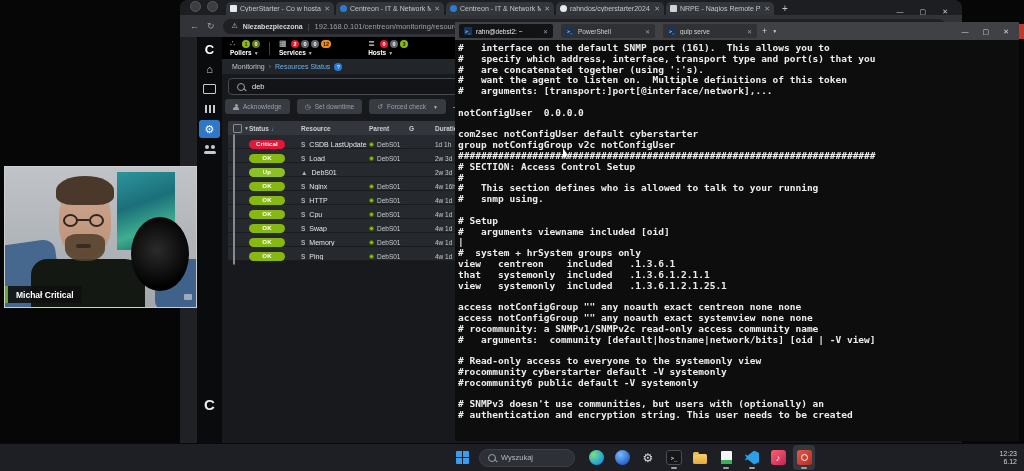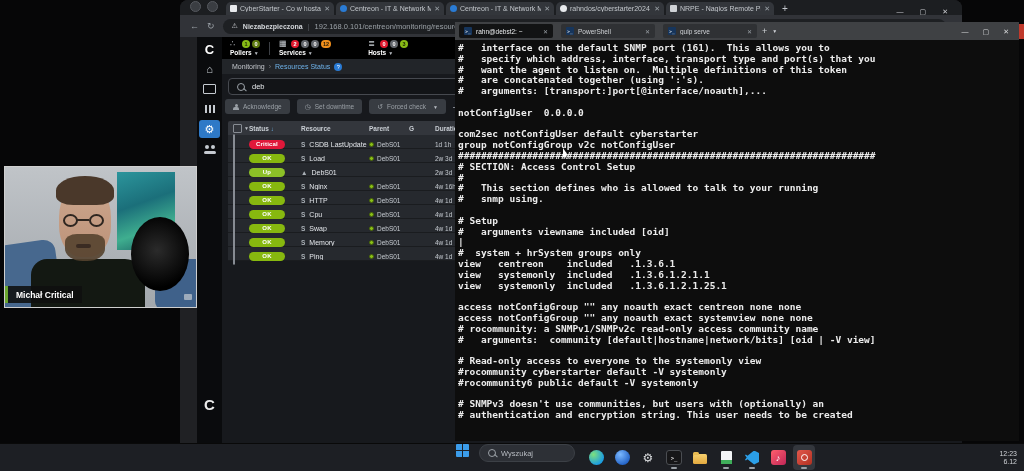--- a/index.html
+++ b/index.html
@@ -165,21 +165,21 @@
   .beard{position:absolute;left:60px;top:67px;width:40px;height:27px;background:#55432f;
          border-radius:30% 30% 45% 45%;opacity:.9}
   .mouth{position:absolute;left:71px;top:77px;width:15px;height:4px;background:#3a2b22;border-radius:2px}
   .namebar{position:absolute;left:0;bottom:4px;height:17px;background:rgba(15,15,15,.88);
            border-left:3px solid #6aa52f;display:flex;align-items:center;padding:0 8px}
   .namebar span{color:#fff;font-size:8.5px;font-weight:bold;white-space:nowrap}
   .camico{position:absolute;right:4px;bottom:7px;width:8px;height:6px;background:#cfd2d6;opacity:.65;border-radius:1px}
 
   
   #taskbar{position:absolute;left:0;top:443px;width:1024px;height:28px;background:#1d1f24;
-           border-top:1px solid #090909;display:flex;z-index:6;padding-left:456px;box-sizing:border-box}
+           border-top:1px solid #090909;display:flex;align-items:center;z-index:6;padding-left:456px;box-sizing:border-box}
   .tb-start{width:13px;height:13px;background:#3b9cea;position:relative;flex:0 0 auto;border-radius:1px}
   .tb-start::before{content:"";position:absolute;left:6px;top:0;width:1px;height:13px;background:#1d1f24}
   .tb-start::after{content:"";position:absolute;left:0;top:6px;width:13px;height:1px;background:#1d1f24}
   .tb-search{width:96px;height:18px;border-radius:9px;background:#2d3036;border:1px solid #3c4046;
              display:flex;align-items:center;gap:5px;padding:0 8px;margin:0 10px;box-sizing:border-box;flex:0 0 auto}
   .tb-search span{color:#b6bac0;font-size:7.5px}
   .tbirow{display:flex;align-items:center;gap:4px}
   .tbi{width:22px;height:25px;display:flex;align-items:center;justify-content:center;
        border-radius:4px;position:relative;flex:0 0 auto}
   .tbi.active{background:#34373d}
@@ -584,40 +584,40 @@
     <div class="tcontrols">
       <span class="tc">—</span>
       <span class="tc">▢</span>
       <span class="tc">✕</span>
     </div>
   </div>
   <div class="tbody">
 
   <div class="tline">#   interface on the default SNMP port (161).  This allows you to</div>
       <div class="tline">#   specify which address, interface, transport type and port(s) that you</div>
+      <div class="tline">#   are concatenated together (using ':'s).</div>
       <div class="tline">#   want the agent to listen on.  Multiple definitions of this token</div>
-      <div class="tline">#   are concatenated together (using ':'s).</div>
-      <div class="tline">#   arguments: [transport:]port[@interface/noauth],...</div>
+      <div class="tline">#   arguments: [transport:]port[@interface/network],...</div>
       <div class="tline"></div>
       <div class="tline">notConfigUser  0.0.0.0</div>
       <div class="tline"></div>
       <div class="tline">com2sec notConfigUser default cyberstarter</div>
       <div class="tline">group notConfigGroup v2c notConfigUser</div>
       <div class="tline">#########################################################################</div>
       <div class="tline"># SECTION: Access Control Setup</div>
       <div class="tline">#</div>
       <div class="tline">#   This section defines who is allowed to talk to your running</div>
       <div class="tline">#   snmp using.</div>
       <div class="tline"></div>
       <div class="tline"># Setup</div>
       <div class="tline">#   arguments viewname included [oid]</div>
       <div class="tline">|</div>
       <div class="tline">#  system + hrSystem groups only</div>
       <div class="tline">view   centreon    included   .1.3.6.1</div>
-      <div class="tline">view   systemonly  included   .1.3.6.1.2.1.1</div>
+      <div class="tline">that   systemonly  included   .1.3.6.1.2.1.1</div>
       <div class="tline">view   systemonly  included   .1.3.6.1.2.1.25.1</div>
       <div class="tline"></div>
       <div class="tline">access notConfigGroup "" any noauth exact centreon none none</div>
       <div class="tline">access notConfigGroup "" any noauth exact systemview none none</div>
       <div class="tline"># rocommunity: a SNMPv1/SNMPv2c read-only access community name</div>
       <div class="tline">#   arguments:  community [default|hostname|network/bits] [oid | -V view]</div>
       <div class="tline"></div>
       <div class="tline"># Read-only access to everyone to the systemonly view</div>
       <div class="tline">#rocommunity cyberstarter default -V systemonly</div>
       <div class="tline">#rocommunity6 public default -V systemonly</div>

